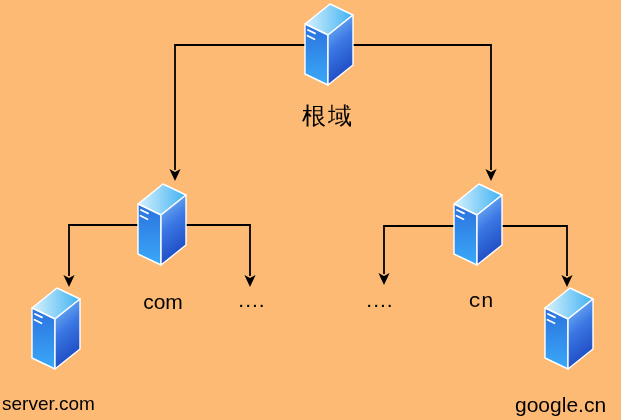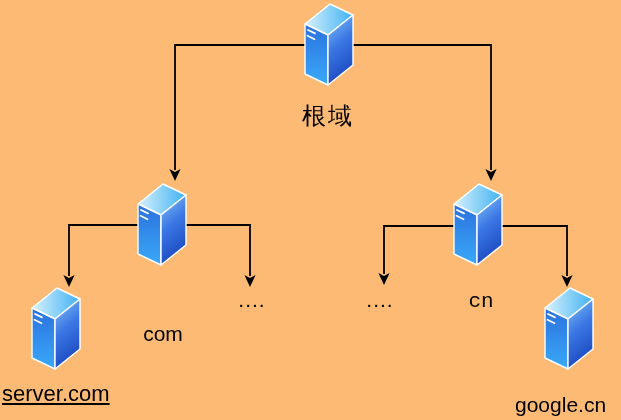--- a/index.html
+++ b/index.html
@@ -15,25 +15,25 @@
   .canvas svg { position: absolute; left: 0; top: 0; }
   .node-label {
     position: absolute;
     color: #000000;
     font-family: "Liberation Sans", sans-serif;
     white-space: nowrap;
     line-height: 1.15;
   }
   .label-center { text-align: center; width: 100px; }
   .lbl-root   { left: 278px; top: 102px; font-size: 24px; letter-spacing: 2px; }
-  .lbl-com    { left: 113px; top: 290px; font-size: 21px; margin-top: 32px; }
+  .lbl-com    { left: 113px; top: 290px; font-size: 21px; }
   .lbl-dots-l { left: 202px; top: 288px; font-size: 21px; letter-spacing: 1px; }
   .lbl-dots-r { left: 330px; top: 288px; font-size: 21px; letter-spacing: 1px; }
   .lbl-cn     { left: 431px; top: 290px; font-size: 21px; font-family: Liberation Mono, monospace; }
-  .lbl-servercom { left: 2px;   top: 381px; font-size: 22px; text-decoration: underline; }
+  .lbl-servercom { left: 2px;   top: 393px; font-size: 19px; }
   .lbl-googlecn  { left: 515px; top: 393px; font-size: 21px; }
 </style>
 </head>
 <body>
 
 <div class="canvas">
 
   <svg width="621" height="420" viewBox="0 0 621 420">
     <defs>
       <linearGradient id="gTop" x1="0" y1="0" x2="1" y2="0">

